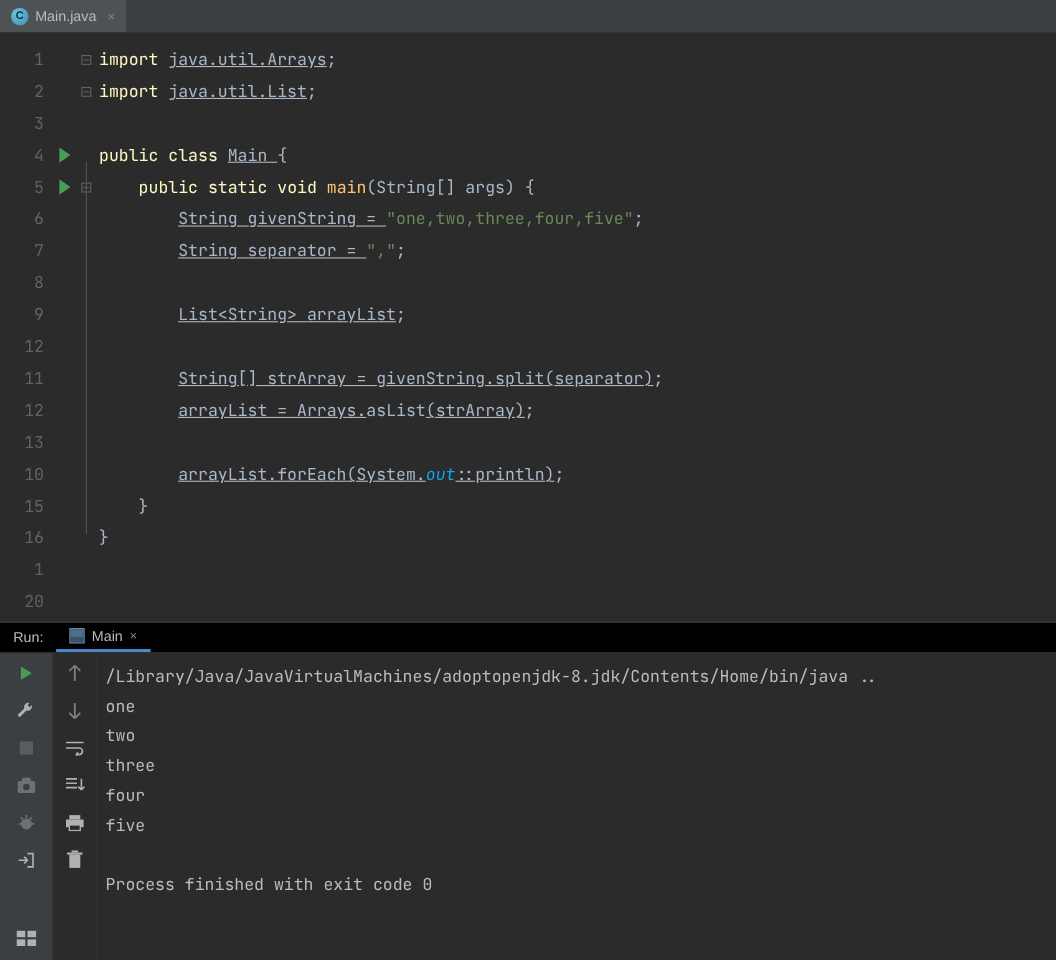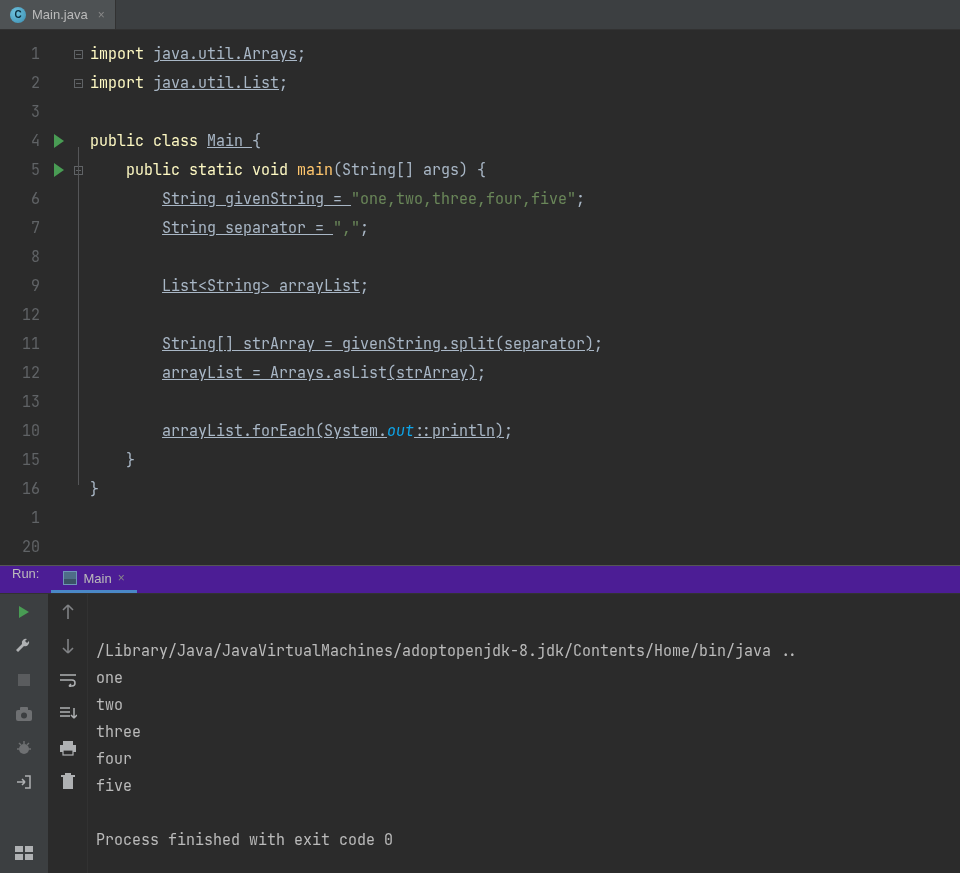--- a/index.html
+++ b/index.html
@@ -116,24 +116,24 @@
 .type { color: #a9b7c6; text-decoration: underline; }
 .str { color: #6a8759; }
 .method { color: #ffc66d; }
 .italic { }
 .punc { color: #a9b7c6; }
 .staticField { color: #0ea5e9; font-style: italic; }
 
 
 .run-header {
   height: 28px;
-  background: #4c1d95;
+  background: #000000;
   border-top: 1px solid #555;
   display: flex;
-  align-items: flex-start;
+  align-items: center;
   font-family: -apple-system, "Segoe UI", sans-serif;
   font-size: 13px;
   color: #bbbbbb;
 }
 .run-header .label { padding: 0 12px; }
 .run-header .tab2 {
   display: flex; align-items: center; gap: 6px;
   padding: 0 12px; height: 100%;
   border-bottom: 3px solid #4a88c7;
 }
@@ -184,21 +184,20 @@
   cursor: pointer;
 }
 
 .console {
   flex: 1;
   padding: 8px 8px;
   white-space: pre;
   color: #bbbbbb;
   font-size: 15px;
   line-height: 27px;
-  margin-top: 36px;
 }
 
 svg { display: block; }
 </style>
 </head>
 <body>
 
 <div class="tab-bar">
   <div class="tab">
     <span class="file-icon">C</span>

